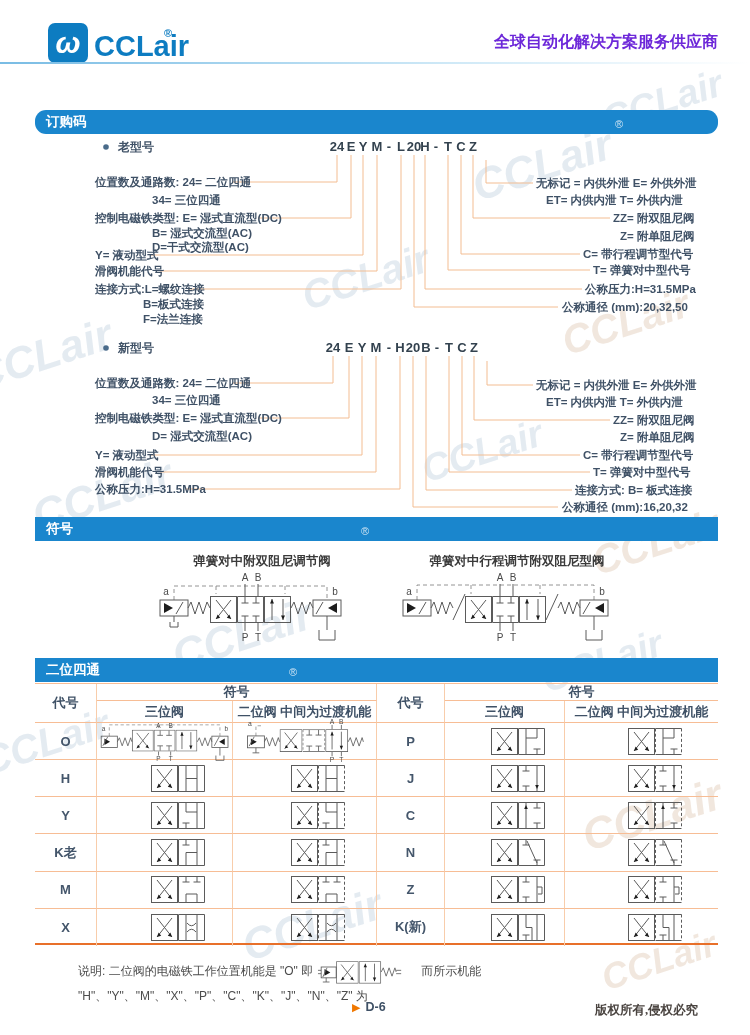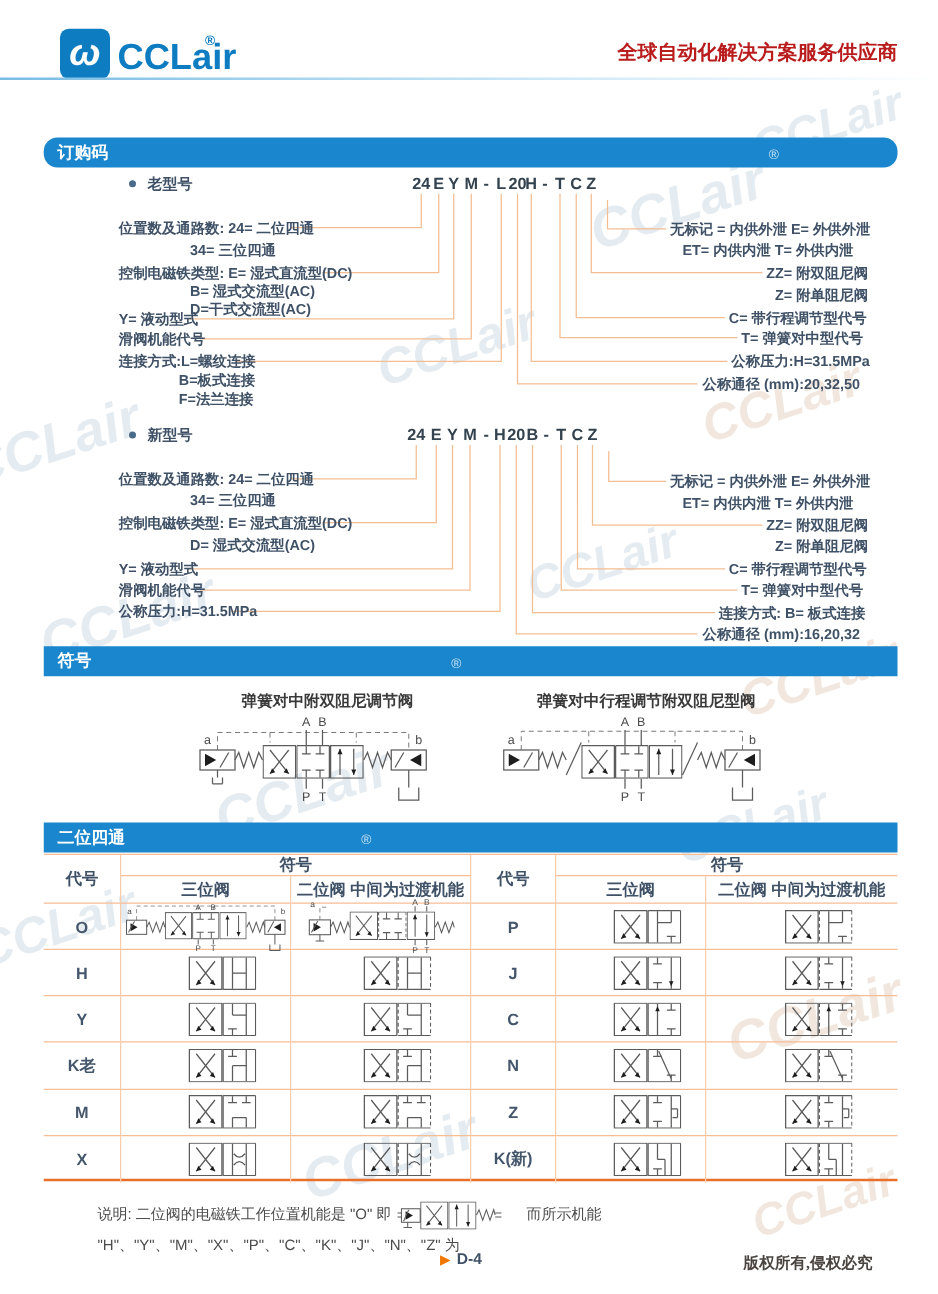--- a/index.html
+++ b/index.html
@@ -5,21 +5,21 @@
   html,body{margin:0;padding:0;background:#fff;}
   body{font-family:"Liberation Sans","DejaVu Sans",sans-serif;}
   #page{position:relative;width:750px;height:1035px;background:#ffffff;overflow:hidden;}
   .abs{position:absolute;}
 
   
   .logo-box{position:absolute;left:48px;top:23px;width:40px;height:40px;background:#0d7cc1;border-radius:7px;
             color:#fff;font-size:30px;font-style:italic;font-weight:bold;text-align:center;line-height:40px;}
   .logo-text{position:absolute;left:94px;top:30px;font-size:29px;font-weight:bold;color:#0d7cc1;letter-spacing:0px;}
   .logo-reg{position:absolute;left:164px;top:27px;font-size:11px;color:#0d7cc1;font-weight:bold;}
-  .tagline{position:absolute;right:32px;top:32px;font-size:16px;font-weight:bold;color:#b91c1c;}
+  .tagline{position:absolute;right:32px;top:32px;font-size:16px;font-weight:bold;color:#6d28d9;}
   .hdr-line{position:absolute;left:0;top:62px;width:750px;height:2px;
             background:linear-gradient(90deg,#79bce4,#cfe9f7 60%,rgba(207,233,247,0));}
 
   
   .bar{position:absolute;left:35px;width:683px;height:24px;background:#1a86cd;color:#fff;
        font-size:13.5px;font-weight:bold;line-height:24px;padding-left:11px;box-sizing:border-box;}
   .bar .reg-wm{position:absolute;top:2px;font-size:11px;color:rgba(235,243,249,.85);font-weight:normal;}
 
   
   .lbl{font-size:11.5px;font-weight:600;fill:#3f5166;}
@@ -584,17 +584,17 @@
     </div>
   </div>
 
   <div class="note">
     <span>说明: 二位阀的电磁铁工作位置机能是 "O" 即</span><svg width="100" height="30" viewBox="0 0 118 36">
         <use href="#valve-note"></use>
       </svg><span>而所示机能 "H"、"Y"、"M"、"X"、"P"、"C"、"K"、"J"、"N"、"Z"  为</span><br>
   </div>
 
   <div class="pgmark">
-    <span class="tri">▶</span><span>D-4</span>
+    <span class="tri">▶</span><span>D-6</span>
   </div>
   <div class="copyright">版权所有,侵权必究</div>
 
 </div>
 
 </body></html>

